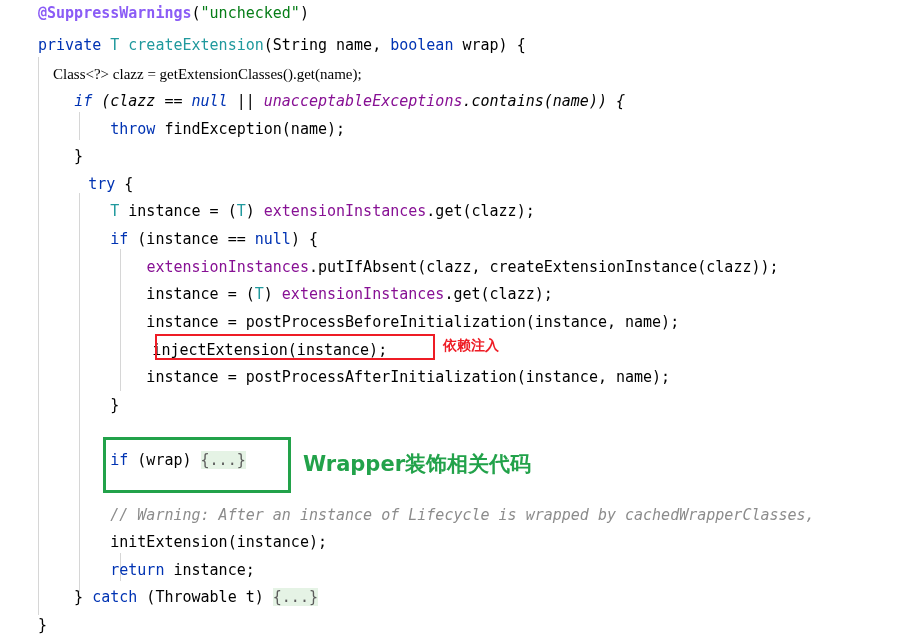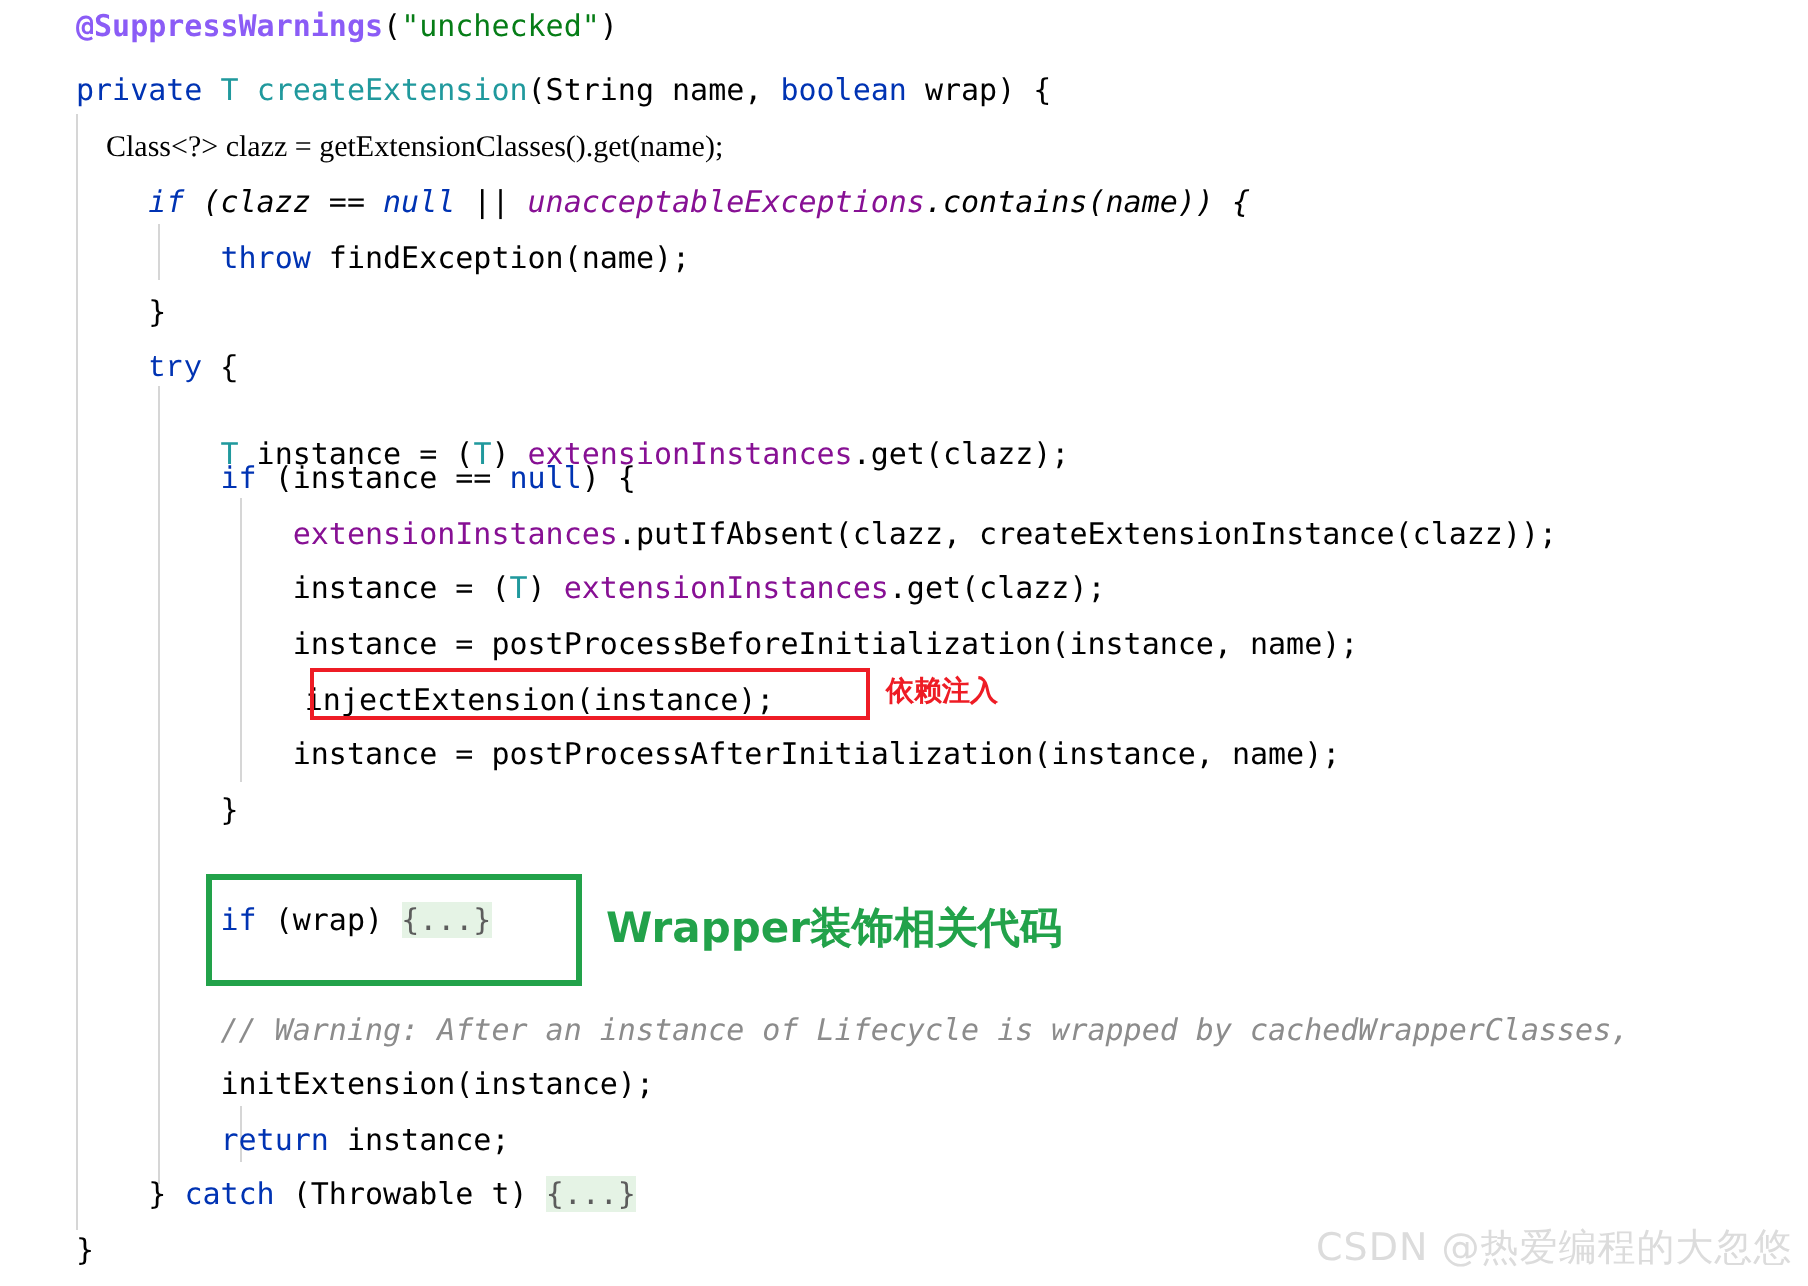--- a/index.html
+++ b/index.html
@@ -103,22 +103,22 @@
         <div class="indent-guide" style="left: 120px; top: 249px; height: 142px;"></div>
         <div class="indent-guide" style="left: 120px; top: 553px; height: 28px;"></div>
       </div>
     <div id="code-lines-layer">
         <div class="code-line" style="top: 2px; left: 38px;"><span class="t-anno">@SuppressWarnings</span><span class="t-plain">(</span><span class="t-string">"unchecked"</span><span class="t-plain">)</span></div>
         <div class="code-line" style="top: 34px; left: 38px;"><span class="t-keyword">private </span><span class="t-type">T </span><span class="t-type">createExtension</span><span class="t-plain">(String name, </span><span class="t-keyword">boolean</span><span class="t-plain"> wrap) {</span></div>
         <div class="code-line" style="top: 63px; left: 38px; font-family: Liberation Serif, serif;"><span class="t-plain">    Class&lt;?&gt; clazz = getExtensionClasses().get(name);</span></div>
         <div class="code-line" style="top: 90px; left: 38px; font-style: italic;"><span class="t-plain">    </span><span class="t-keyword">if</span><span class="t-plain"> (clazz == </span><span class="t-keyword">null</span><span class="t-plain"> || </span><span class="t-field">unacceptableExceptions</span><span class="t-plain">.contains(name)) {</span></div>
         <div class="code-line" style="top: 118px; left: 38px;"><span class="t-plain">        </span><span class="t-keyword">throw</span><span class="t-plain"> findException(name);</span></div>
         <div class="code-line" style="top: 145px; left: 38px;"><span class="t-plain">    }</span></div>
-        <div class="code-line" style="top: 173px; left: 38px; font-family: Liberation Mono, monospace;"><span class="t-plain">    </span><span class="t-keyword">try</span><span class="t-plain"> {</span></div>
-        <div class="code-line" style="top: 200px; left: 38px; margin-top: 16px;"><span class="t-plain">        </span><span class="t-type">T</span><span class="t-plain"> instance = (</span><span class="t-type">T</span><span class="t-plain">) </span><span class="t-field">extensionInstances</span><span class="t-plain">.get(clazz);</span></div>
+        <div class="code-line" style="top: 173px; left: 52px;"><span class="t-plain">    </span><span class="t-keyword">try</span><span class="t-plain"> {</span></div>
+        <div class="code-line" style="top: 200px; left: 38px;"><span class="t-plain">        </span><span class="t-type">T</span><span class="t-plain"> instance = (</span><span class="t-type">T</span><span class="t-plain">) </span><span class="t-field">extensionInstances</span><span class="t-plain">.get(clazz);</span></div>
         <div class="code-line" style="top: 228px; left: 38px;"><span class="t-plain">        </span><span class="t-keyword">if</span><span class="t-plain"> (instance == </span><span class="t-keyword">null</span><span class="t-plain">) {</span></div>
         <div class="code-line" style="top: 256px; left: 38px;"><span class="t-plain">            </span><span class="t-field">extensionInstances</span><span class="t-plain">.putIfAbsent(clazz, createExtensionInstance(clazz));</span></div>
         <div class="code-line" style="top: 283px; left: 38px;"><span class="t-plain">            instance = (</span><span class="t-type">T</span><span class="t-plain">) </span><span class="t-field">extensionInstances</span><span class="t-plain">.get(clazz);</span></div>
         <div class="code-line" style="top: 311px; left: 38px;"><span class="t-plain">            instance = postProcessBeforeInitialization(instance, name);</span></div>
         <div class="code-line" style="top: 339px; left: 44px;"><span class="t-plain">            injectExtension(instance);</span></div>
         <div class="code-line" style="top: 366px; left: 38px;"><span class="t-plain">            instance = postProcessAfterInitialization(instance, name);</span></div>
         <div class="code-line" style="top: 394px; left: 38px;"><span class="t-plain">        }</span></div>
         <div class="code-line" style="top: 449px; left: 38px;"><span class="t-plain">        </span><span class="t-keyword">if</span><span class="t-plain"> (wrap) </span><span class="t-fold">{...}</span></div>
         <div class="code-line" style="top: 504px; left: 38px;"><span class="t-comment">        // Warning: After an instance of Lifecycle is wrapped by cachedWrapperClasses,</span></div>
         <div class="code-line" style="top: 531px; left: 38px;"><span class="t-plain">        initExtension(instance);</span></div>
@@ -128,15 +128,14 @@
       </div>
   </div>
 
   <div id="annotations-layer">
       <div class="anno-box red" style="left: 155px; top: 334px; width: 280px; height: 26px;"></div>
       <div class="anno-label red" style="left: 443px; top: 337px;">依赖注入</div>
       <div class="anno-box green" style="left: 103px; top: 437px; width: 188px; height: 56px;"></div>
       <div class="anno-label green" style="left: 303px; top: 450px;">Wrapper装饰相关代码</div>
     </div>
 
-  <div class="watermark" style="left: 658px; top: 611px;">CSDN @热爱编程的大忽悠</div>
 
 </div>
 
 </body></html>

